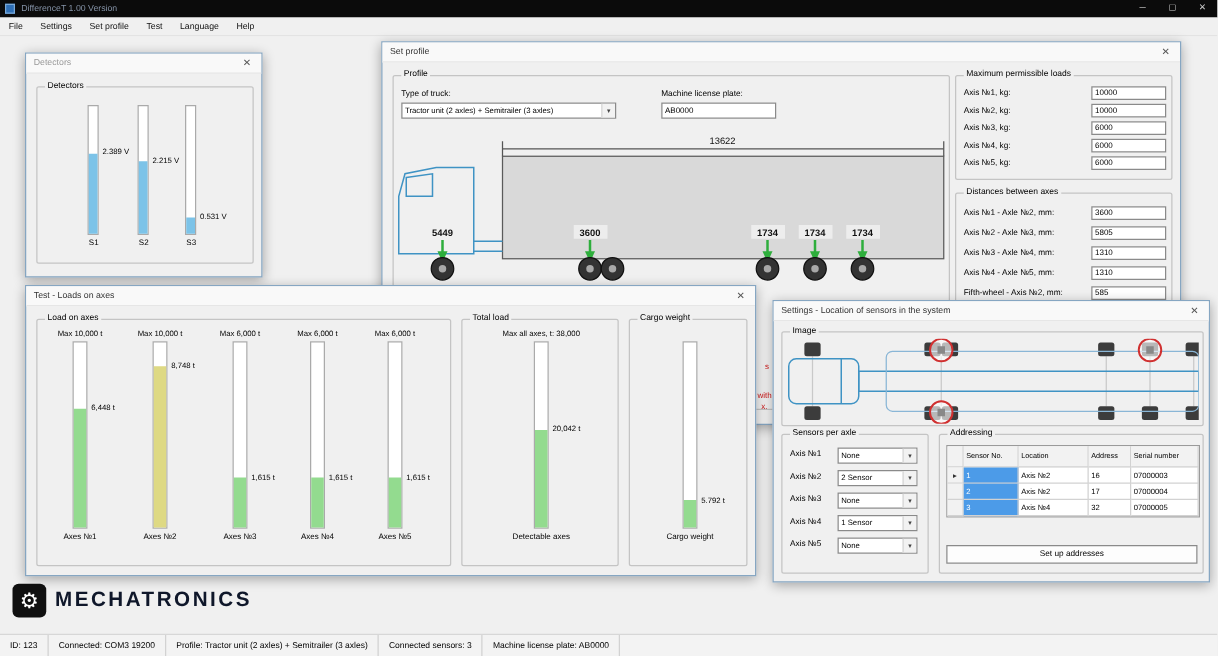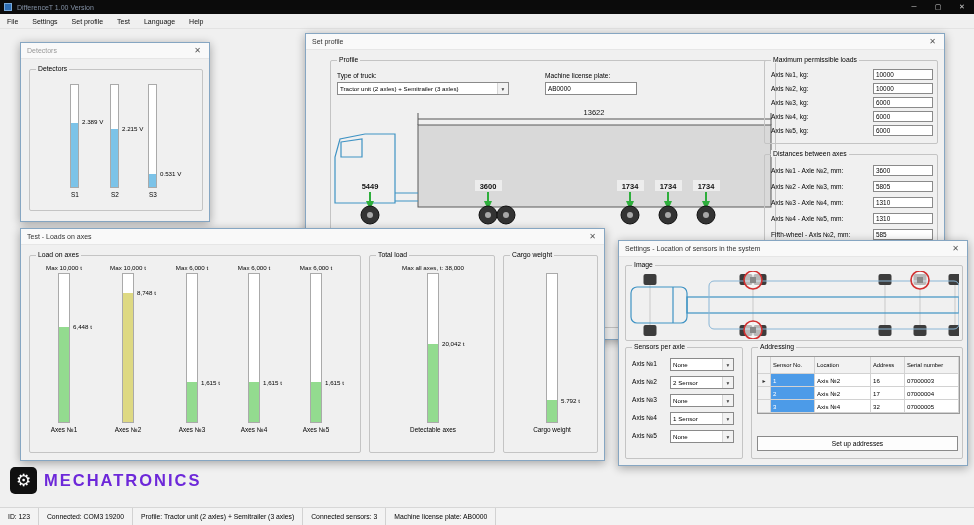--- a/index.html
+++ b/index.html
@@ -44,21 +44,21 @@
   
   .dgv { position:absolute; display:grid; grid-template-columns:13px 44px 56px 34px 54px; background:#fff; border:1px solid #9a9a9a; font-size:6.1px; }
   .dgv > div { border-right:1px solid #d2d2d2; border-bottom:1px solid #d2d2d2; padding:0 2px; display:flex; align-items:center; min-height:13px; }
   .dgv .hd { background:#f2f2f2; font-size:5.8px; line-height:1.05; min-height:17px; }
   .dgv .gut { background:#f2f2f2; justify-content:center; color:#333; }
   .dgv .sel { background:#4c9be8; color:#fff; }
   
   .redfrag { position:absolute; color:#cc1111; font-size:6.4px; white-space:nowrap; }
   .logo { position:absolute; display:flex; align-items:center; }
   .logoicon { width:27px; height:27px; background:#101010; border-radius:5px; color:#fff; font-size:17px; display:flex; align-items:center; justify-content:center; }
-  .logotext { margin-left:7px; font-size:16.5px; font-weight:bold; letter-spacing:2px; color:#6d28d9; }
+  .logotext { margin-left:7px; font-size:16.5px; font-weight:bold; letter-spacing:2px; color:#0f172a; }
   .dim-line { stroke:#555; stroke-width:1; }
   .dimtext { font-size:7.5px; text-anchor:middle; fill:#111; }
   .axnum { font-size:7.5px; font-weight:bold; text-anchor:middle; fill:#111; }
   .bluewire { fill:none; stroke:#3f93c4; stroke-width:1.2; }
   .bluewire2 { fill:none; stroke:#8ab6d6; stroke-width:1; }
   .sensorring { fill:rgba(250,250,250,0.65); stroke:#d03030; stroke-width:1.6; }
 </style>
 </head>
 <body>
 
@@ -81,21 +81,21 @@
   <div class="mi">Help</div>
 </div>
 
 <div class="desktop">
 
   <div class="win" style="left:305px; top:4px; width:640px; height:307px; z-index:1;">
     <div class="tb">
       <span class="tbt">Set profile</span>
       <span class="tbx">✕</span>
     </div>
-    <div class="grp" style="left:24px; top:26px; width:446px; height:268px;">
+    <div class="grp" style="left:8px; top:26px; width:446px; height:268px;">
       <span class="gl">Profile</span>
       <div class="lbl" style="left:6px; top:11px;">Type of truck:</div>
       <div class="dd" style="left:6px; top:21px; width:172px; height:13px;">
         <span class="ddt">Tractor unit (2 axles) + Semitrailer (3 axles)</span>
         <span class="dda">▾</span>
       </div>
       <div class="lbl" style="left:214px; top:11px;">Machine license plate:</div>
       <input class="inp" style="left: 214px; top: 21px; width: 92px; height: 13px;" value="AB0000">
 
       <svg style="position:absolute; left:0; top:44px;" width="446" height="128">

